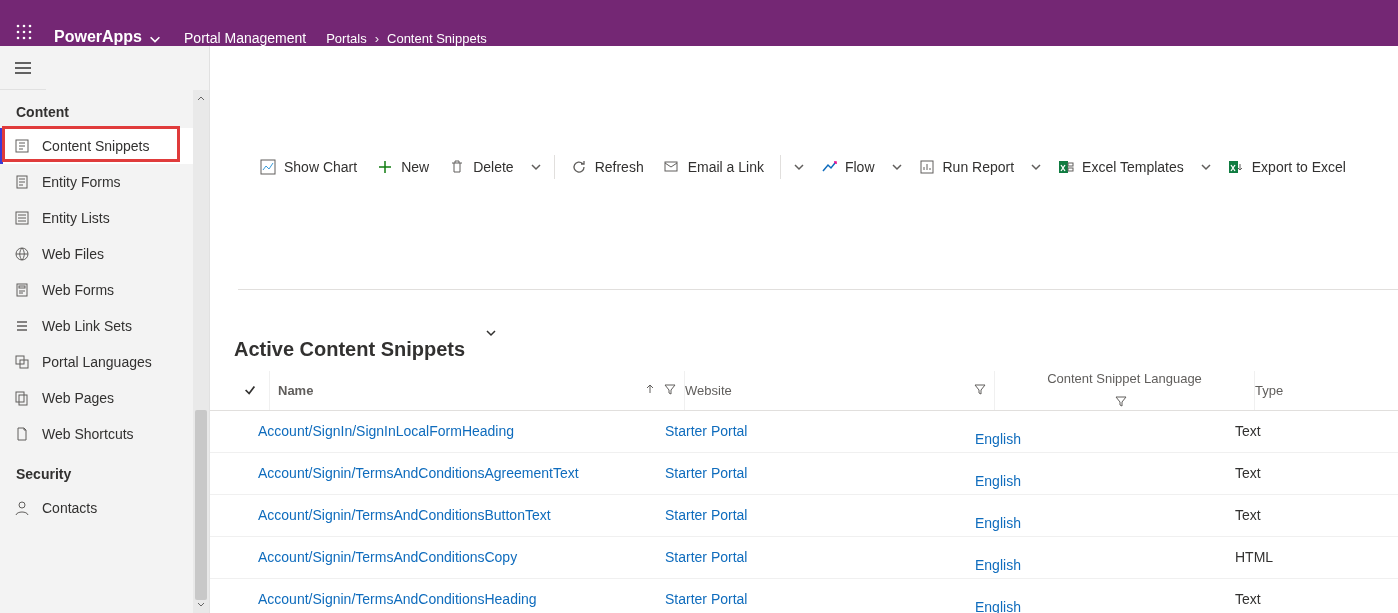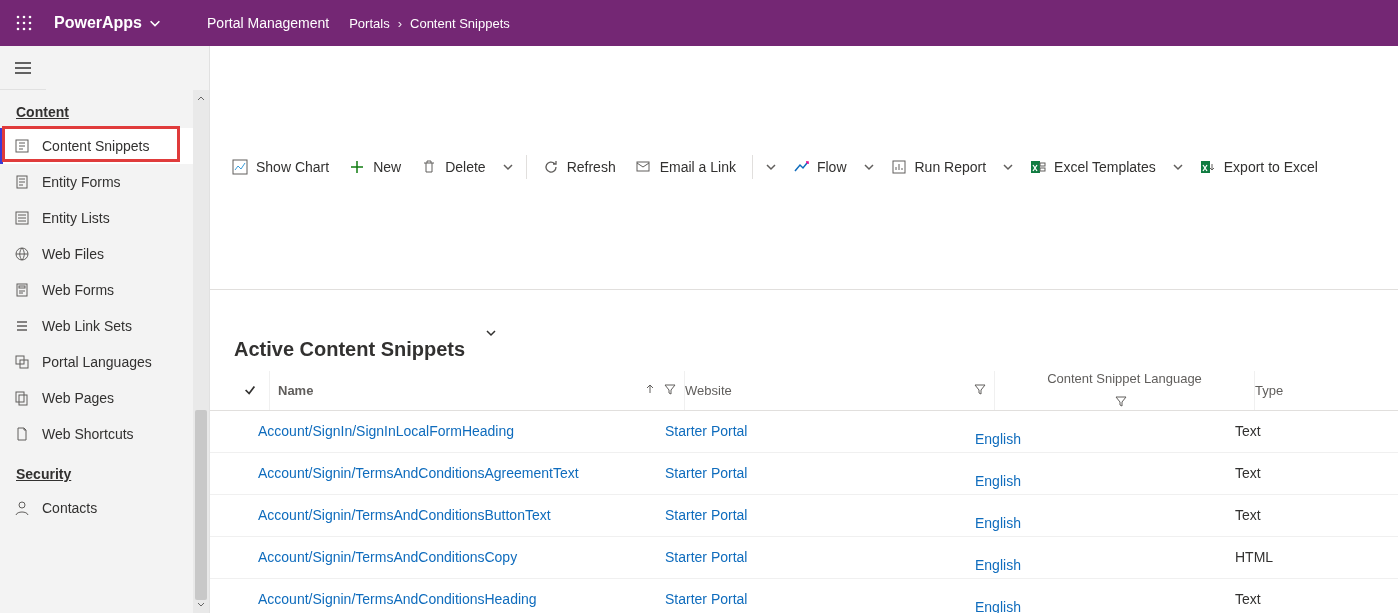--- a/index.html
+++ b/index.html
@@ -1,40 +1,40 @@
 <!DOCTYPE html>
 <html><head>
 <meta charset="utf-8">
 <style>
   * { box-sizing: border-box; margin: 0; padding: 0; }
   body { font-family: "Segoe UI", Arial, sans-serif; font-size: 14px; color: #323130; background: #fff; width: 1398px; height: 613px; overflow: hidden; }
 
   
-  .top-header { display: flex; align-items: center; height: 46px; background: #742774; color: #fff; padding: 0 10px; }
+  .top-header { display: flex; align-items: flex-end; height: 46px; background: #742774; color: #fff; padding: 0 10px; }
   .waffle { width: 28px; height: 28px; display: flex; align-items: center; justify-content: center; cursor: pointer; }
   .waffle svg { width: 16px; height: 16px; fill: #fff; }
   .app-name { font-size: 16px; font-weight: 600; margin-left: 16px; margin-right: 6px; }
   .app-chevron { margin-right: 22px; display: inline-flex; align-items: center; }
   .app-chevron svg { width: 14px; height: 14px; fill: #fff; stroke: #fff; }
-  .area-name { font-size: 14px; margin-right: 20px; margin-left: 23px; }
+  .area-name { font-size: 14px; margin-right: 20px; }
   .breadcrumb { display: flex; align-items: center; font-size: 13px; }
   .breadcrumb .sep { margin: 0 8px; opacity: .9; }
   .hamburger { width: 46px; display: flex; align-items: center; justify-content: center; border-right: 1px solid #e1e1e1; background: #f3f3f3; }
   .hamburger svg { width: 16px; height: 12px; stroke: #333; }
-  .cmd-bar { display: flex; align-items: center; padding: 0 12px; flex: 1; }
+  .cmd-bar { display: flex; align-items: center; padding: 0 12px; flex: 1; margin-left: 28px; }
   .cmd-btn { display: inline-flex; align-items: center; padding: 0 10px; height: 44px; cursor: pointer; font-size: 14px; color: #323130; }
   .cmd-btn .ic { width: 16px; height: 16px; margin-right: 8px; display: inline-flex; align-items: center; justify-content: center; }
   .chev-btn { display: inline-flex; align-items: center; justify-content: center; width: 24px; height: 44px; cursor: pointer; }
   .chev-btn svg { width: 12px; height: 12px; stroke: #605e5c; fill: none; stroke-width: 1.5; }
   .sep-v { width: 1px; height: 24px; background: #e1dfdd; margin: 0 6px; align-self: center; }
 
   
   .body-row { display: flex; height: calc(613px - 46px); }
   .sidebar { width: 210px; background: #f3f3f3; border-right: 1px solid #e1e1e1; position: relative; overflow: hidden; }
-  .side-section-label { font-size: 14px; font-weight: 600; padding: 14px 16px 8px; color: #323130; text-decoration: underline; }
+  .side-section-label { font-size: 14px; font-weight: 600; padding: 14px 16px 8px; color: #323130; }
   .side-item { display: flex; align-items: center; height: 36px; padding: 0 14px; cursor: pointer; color: #323130; }
   .side-item .side-ic { width: 16px; height: 16px; margin-right: 12px; display: inline-flex; align-items: center; justify-content: center; }
   .side-item.active { background: #fff; }
   .side-item.active::before { content: ""; position: absolute; left: 0; width: 3px; height: 36px; background: #3b3bd6; }
   .side-highlight { position: absolute; border: 3px solid #e03b3b; pointer-events: none; }
   .side-scroll { position: absolute; right: 0; top: 44px; bottom: 0; width: 16px; background: #e9e9e9; }
   .side-scroll-thumb { position: absolute; left: 2px; right: 2px; top: 320px; height: 190px; background: #c8c8c8; border-radius: 2px; }
   .side-scroll-arrow { position: absolute; left: 0; right: 0; height: 16px; display: flex; align-items: center; justify-content: center; }
   .side-scroll-arrow svg { width: 10px; height: 10px; stroke: #666; fill: none; }
 

